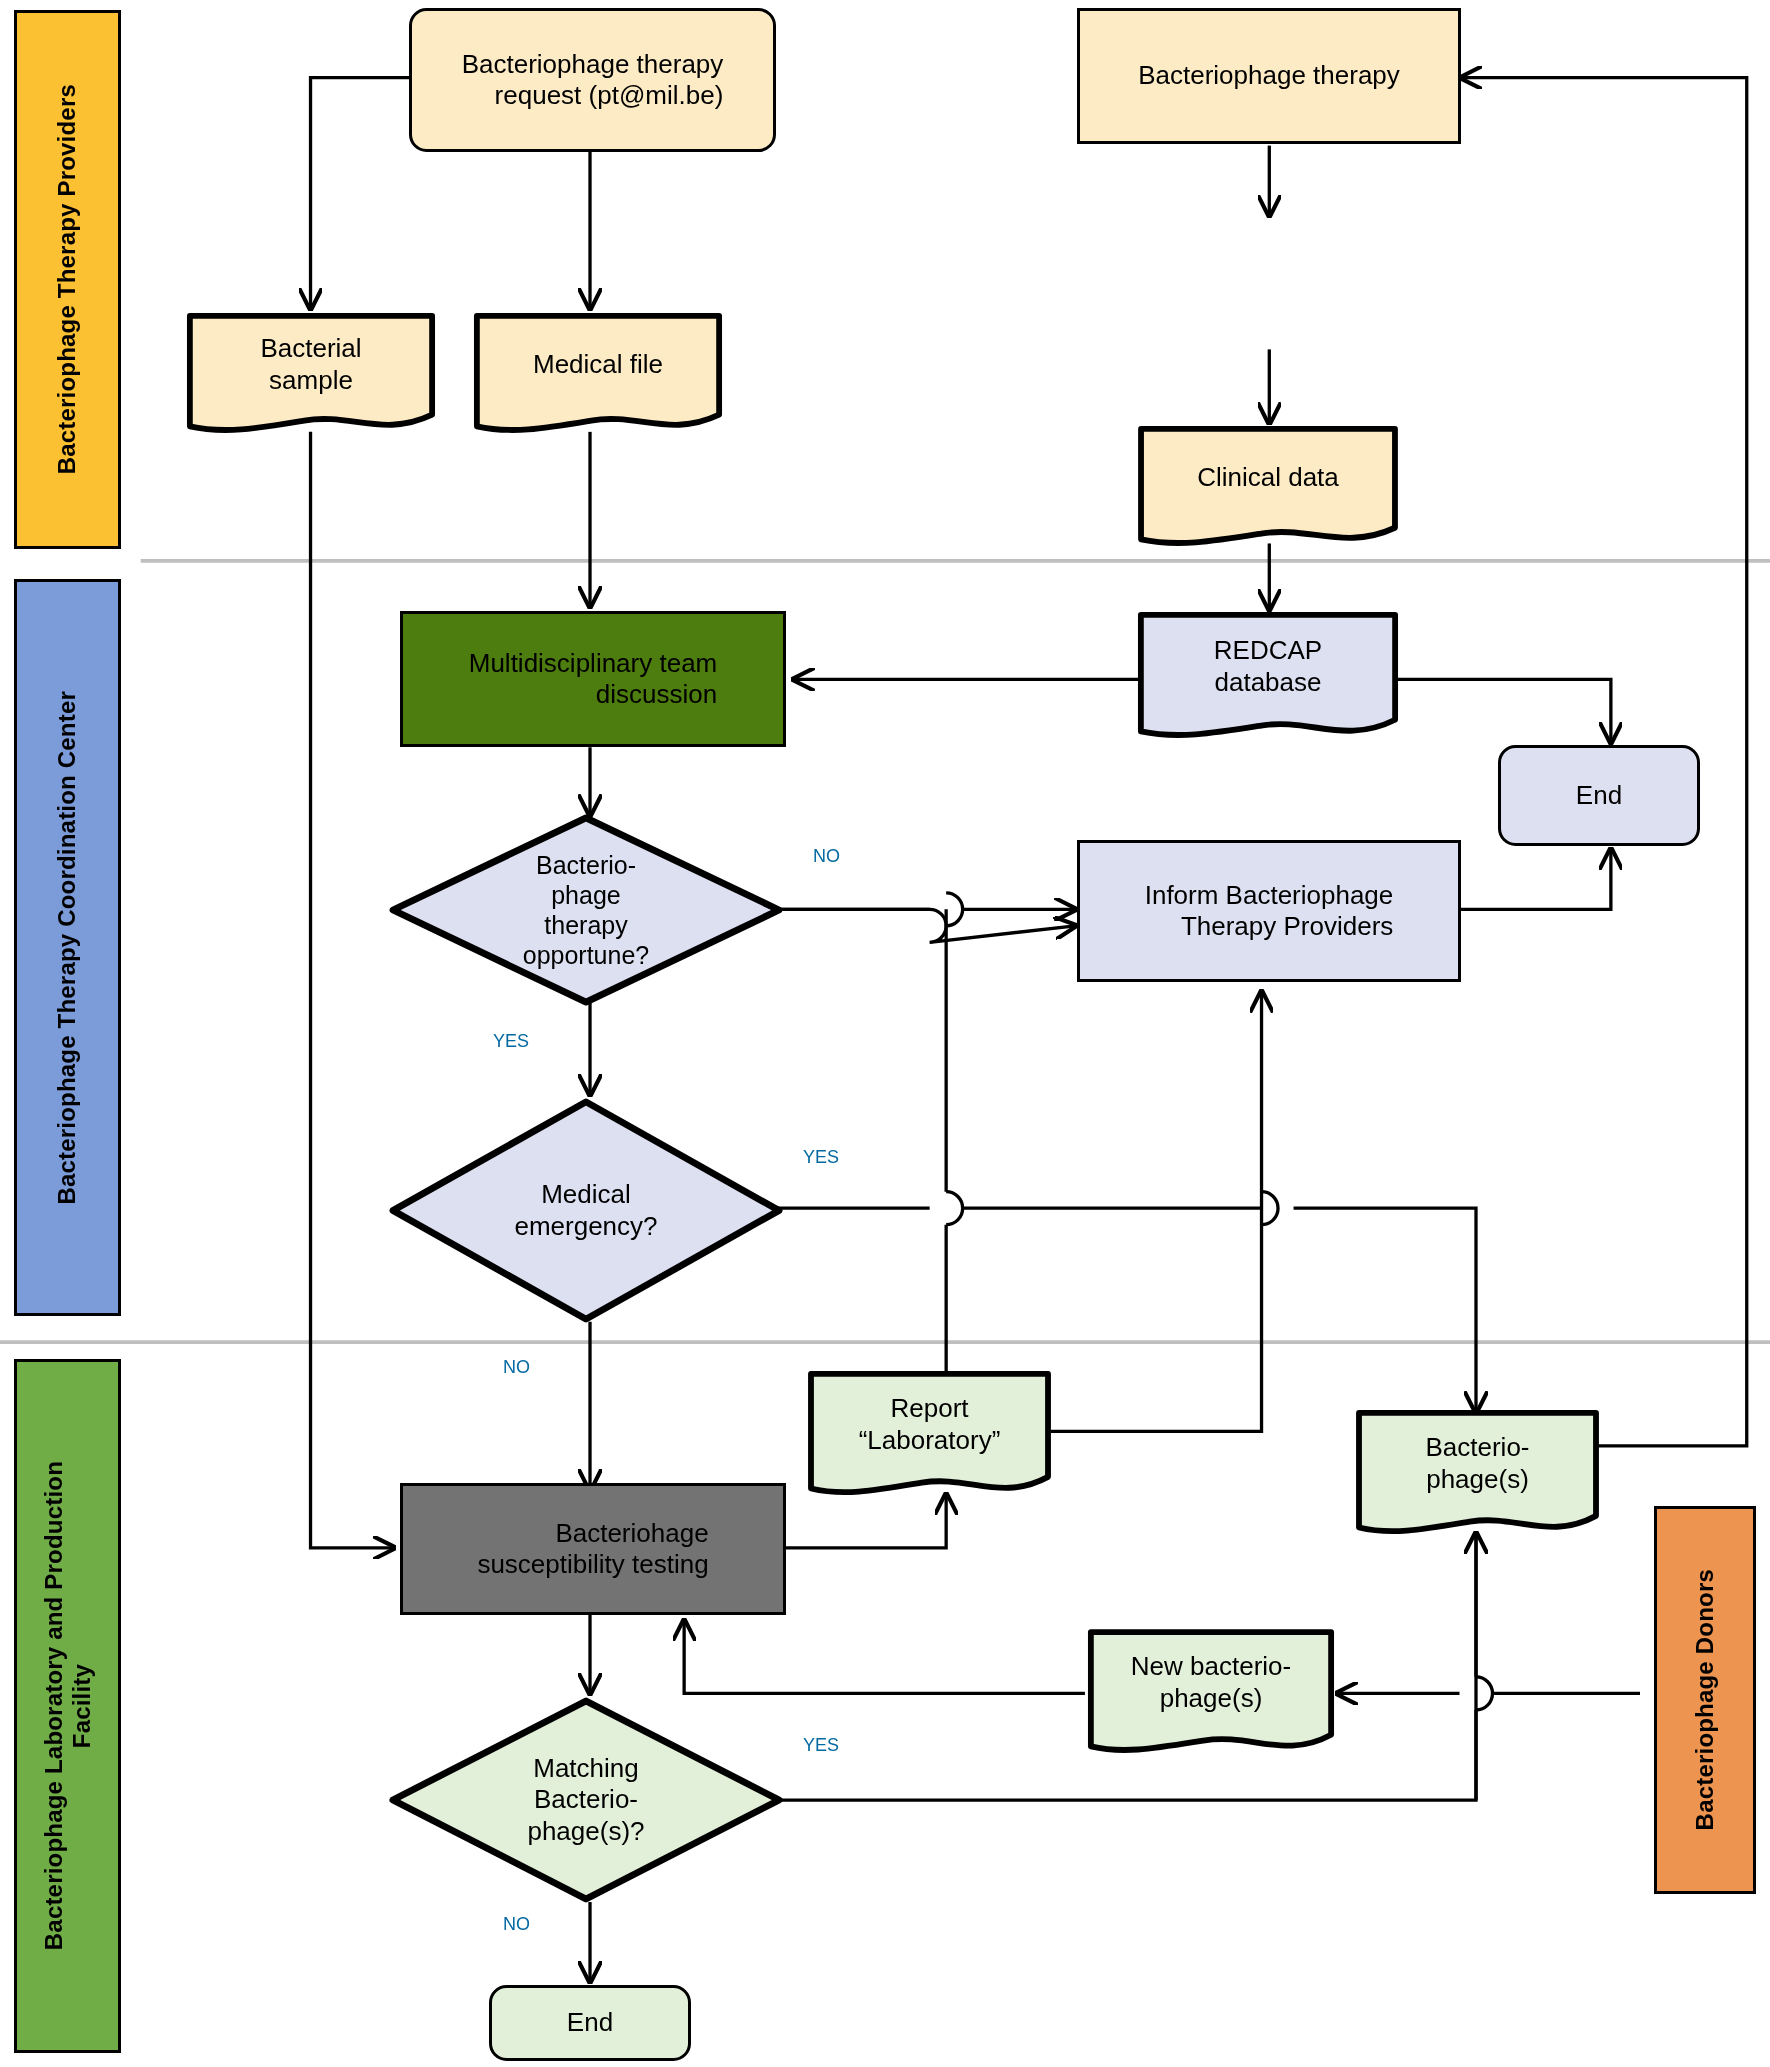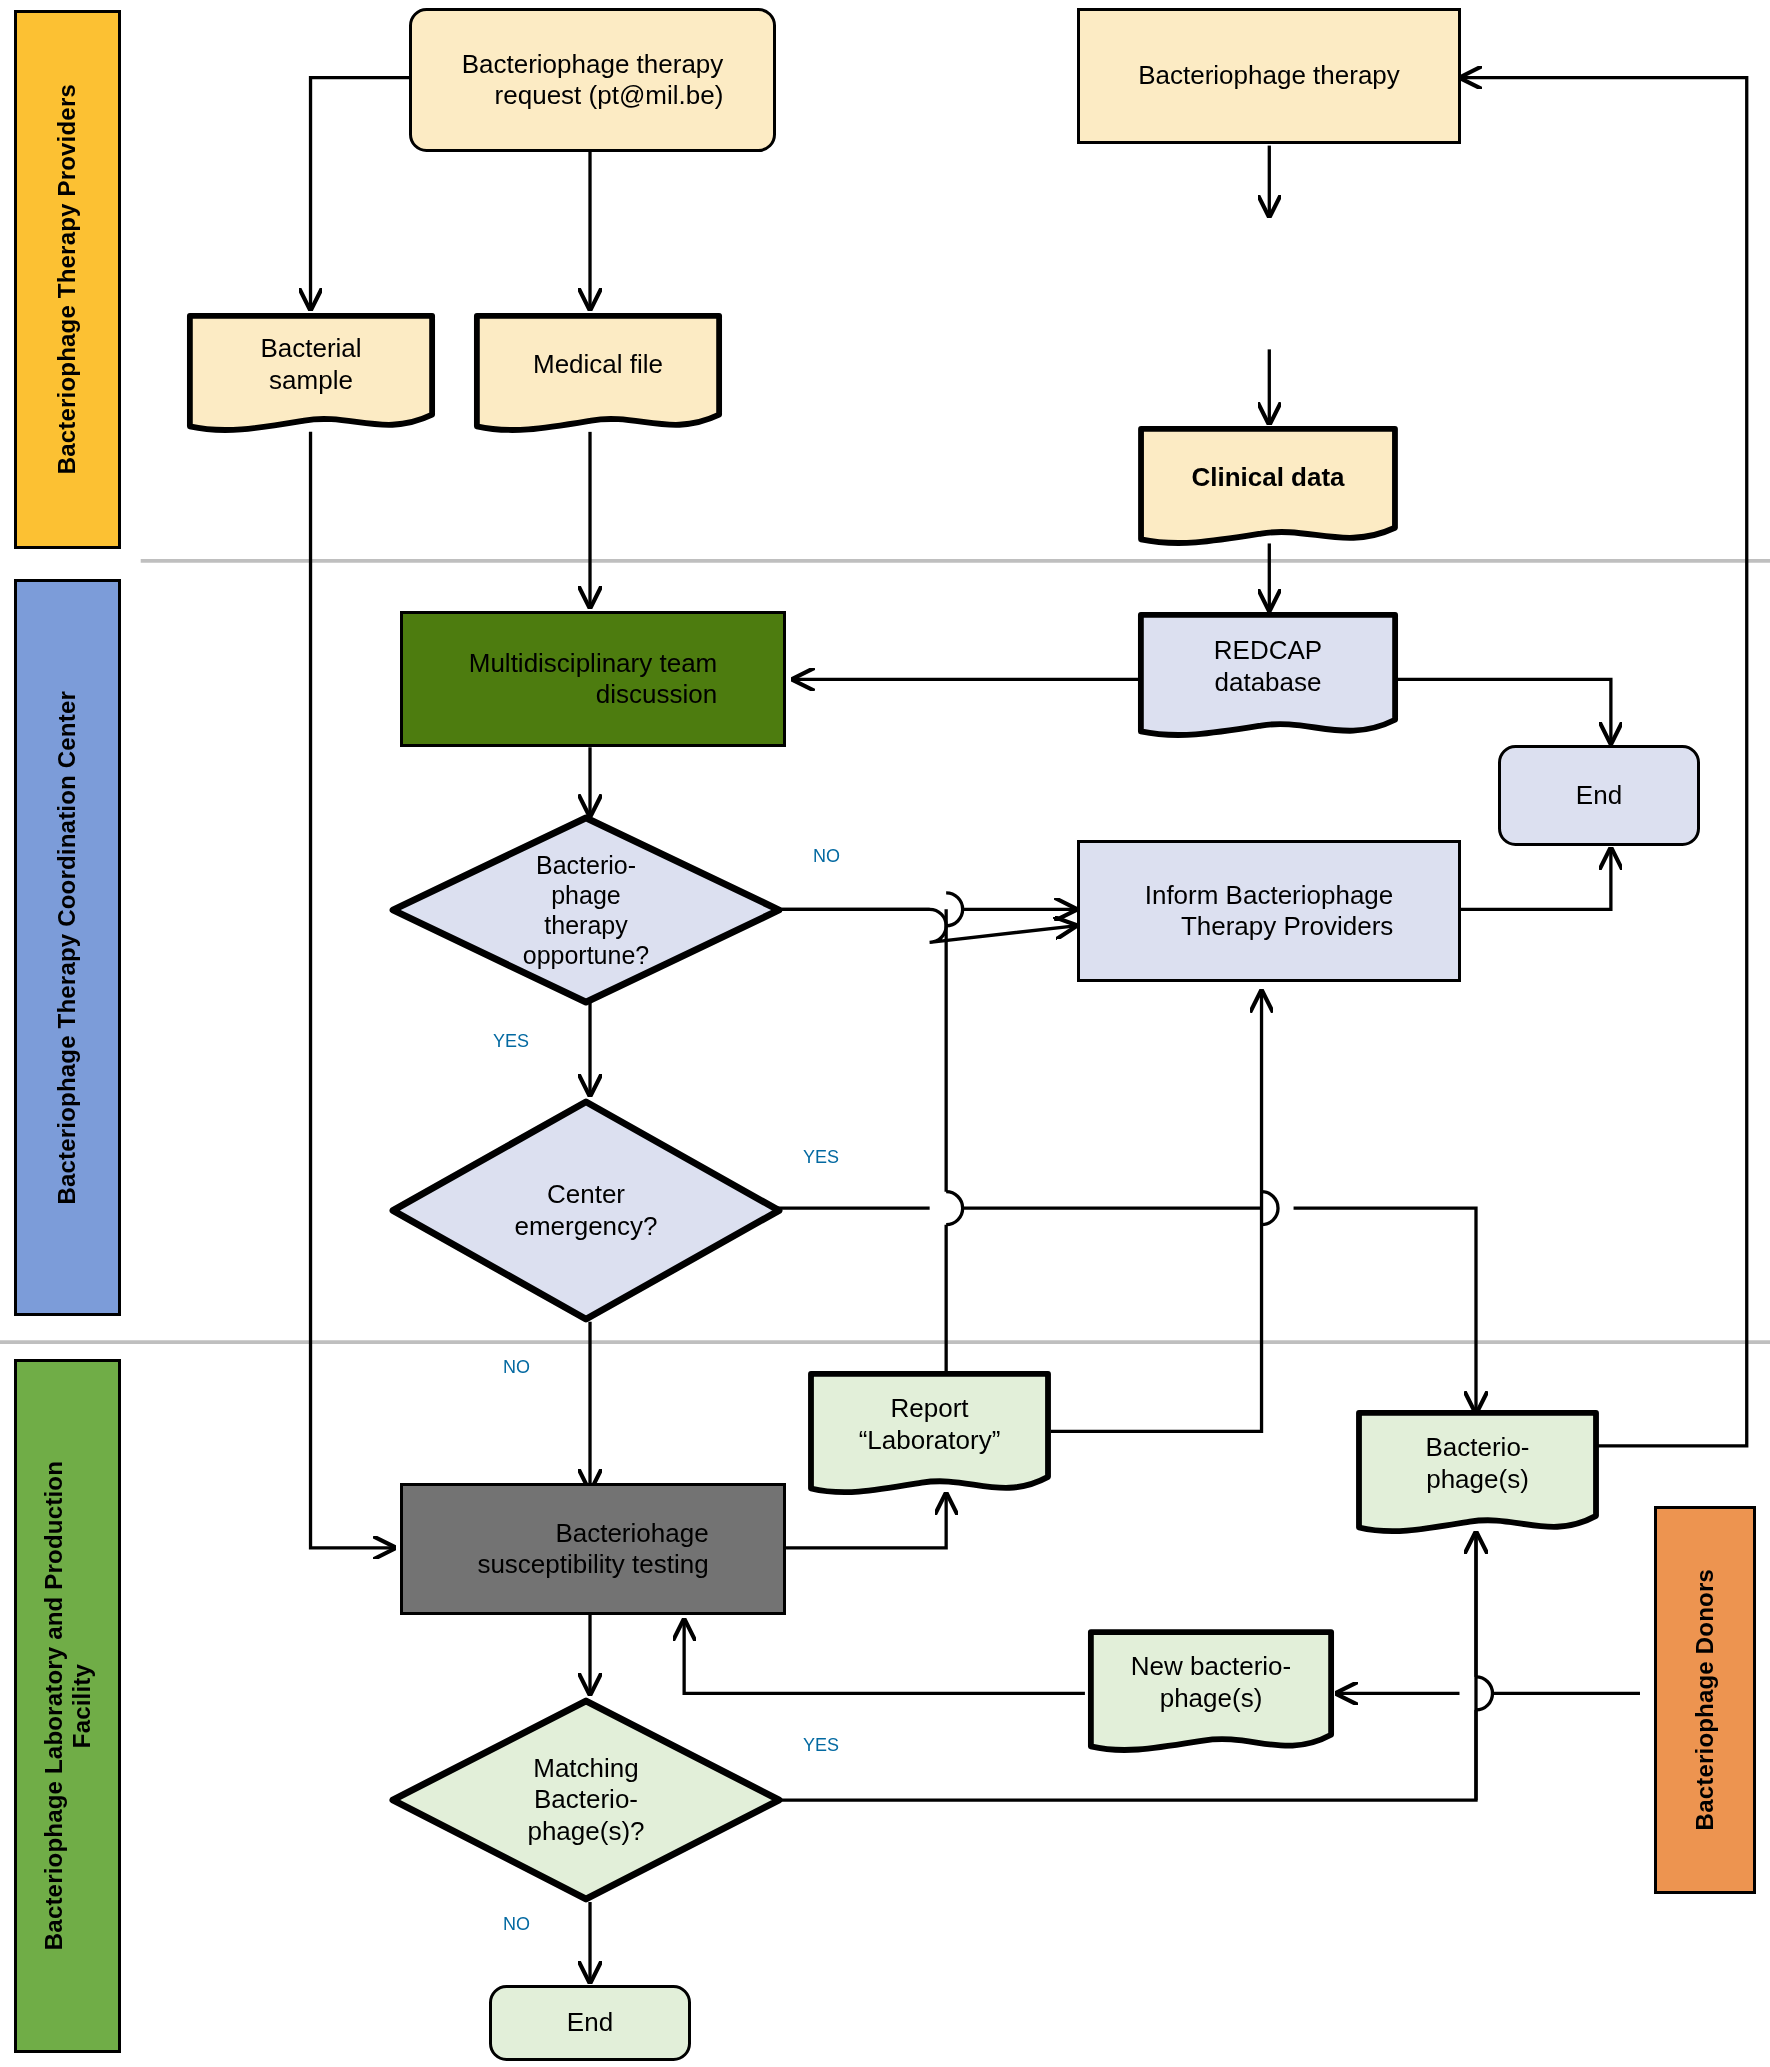--- a/index.html
+++ b/index.html
@@ -218,21 +218,21 @@
 
   <div class="node rect" style="left:1077px; top:7.8px; width:384px; height:136px; background:#FCEBC4;">
     <span>Bacteriophage therapy</span>
   </div>
 
 
   <div class="doc-wrap" style="left:1137px; top:425px; width:262px; height:126px;">
     <svg width="262" height="126" viewBox="0 0 270 130">
       <path d="M4,4 H266 V106 C214,130 178,104 128,112 C78,120 42,126 4,118 Z" fill="#FCEBC4" stroke="#000" stroke-width="6" stroke-linejoin="round"></path>
     </svg>
-    <div class="doc-text" style="width:262px; height:105px;font-weight:bold;">Clinical data</div>
+    <div class="doc-text" style="width:262px; height:105px;">Clinical data</div>
   </div>
 
   <div class="node rect" style="left:400px; top:611px; width:386px; height:136px; background:#4d7c0f;">
     <span>Multidisciplinary team
 discussion</span>
   </div>
 
   <div class="doc-wrap" style="left:1137px; top:611px; width:262px; height:136px;">
     <svg width="262" height="136" viewBox="0 0 270 140">
       <path d="M4,4 H266 V112 C214,138 178,110 128,118 C78,126 42,132 4,124 Z" fill="#DCE0F0" stroke="#000" stroke-width="6" stroke-linejoin="round"></path>
@@ -257,21 +257,21 @@
 
   <div class="node rect" style="left:1077px; top:840px; width:384px; height:142px; background:#DCE0F0;">
     <span>Inform Bacteriophage
 Therapy Providers</span>
   </div>
 
   <div class="dia-wrap" style="left:388px; top:1097px; width:396px; height:227px;">
     <svg width="396" height="227" viewBox="0 0 408 234">
       <polygon points="204,5 403,117 204,229 5,117" fill="#DCE0F0" stroke="#000" stroke-width="7" stroke-linejoin="round"></polygon>
     </svg>
-    <div class="dia-text" style="width:396px; height:227px;">Center
+    <div class="dia-text" style="width:396px; height:227px;">Medical
 emergency?</div>
   </div>
 
   <div class="doc-wrap" style="left:807px; top:1370px; width:245px; height:136px;">
     <svg width="245" height="136" viewBox="0 0 252 140">
       <path d="M4,4 H248 V110 C200,136 166,108 118,116 C70,124 38,130 4,122 Z" fill="#E2EFD9" stroke="#000" stroke-width="6" stroke-linejoin="round"></path>
     </svg>
     <div class="doc-text" style="width:245px; height:109px;">Report
 “Laboratory”</div>
   </div>

